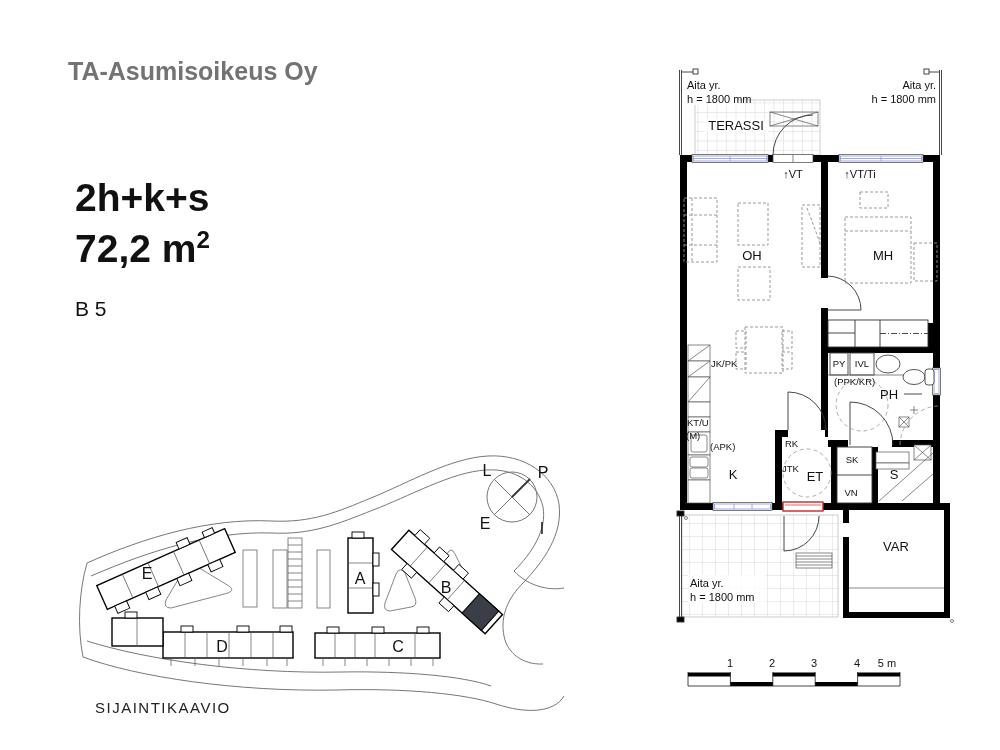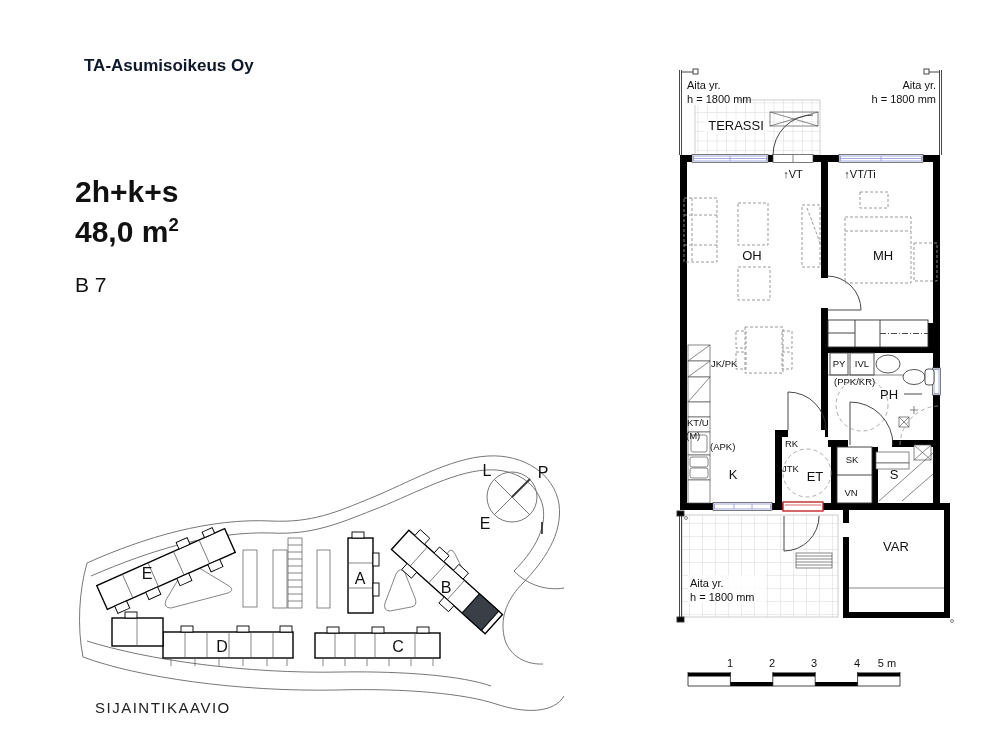--- a/index.html
+++ b/index.html
@@ -1,21 +1,21 @@
 <!DOCTYPE html>
 <html><head>
 <meta charset="utf-8">
 <style>
   html,body{margin:0;padding:0;background:#fff;}
   .page{position:relative;width:1000px;height:750px;background:#fff;overflow:hidden;
         font-family:"Liberation Sans",sans-serif;}
-  .header{position:absolute;left:68px;top:55px;color:#0f172a;font-size:17px;
-          font-weight:bold;line-height:1.35;margin-left:16px;}
+  .header{position:absolute;left:68px;top:55px;color:#737373;font-size:25px;
+          font-weight:bold;line-height:1.35;}
   .apt{position:absolute;left:75px;top:172px;color:#111;}
-  .apt .big{font-size:30px;font-weight:bold;line-height:1.32;}
+  .apt .big{font-size:39px;font-weight:bold;line-height:1.32;}
   .apt .big sup{font-size:0.62em;}
   .apt .unit{font-size:21px;margin-top:22px;font-weight:normal;}
   svg{position:absolute;}
   svg.floorplan{left:650px;top:55px;width:330px;height:645px;}
   svg.siteplan{left:75px;top:445px;width:495px;height:285px;}
   
   .wall{fill:#000;stroke:none;}
   .thin{stroke:#333;stroke-width:0.9;fill:none;}
   .fine{stroke:#555;stroke-width:0.7;fill:none;}
   .fixt{stroke:#444;stroke-width:0.9;fill:#fff;}
@@ -41,22 +41,22 @@
 <body>
 
 <div class="page">
 
   <div class="header">
     <div>TA-Asumisoikeus Oy</div>
   </div>
 
   <div class="apt">
     <div class="big">2h+k+s</div>
-    <div class="big"><span>48,0 m</span><sup>2</sup></div>
-    <div class="unit">B 7</div>
+    <div class="big"><span>72,2 m</span><sup>2</sup></div>
+    <div class="unit">B 5</div>
   </div>
 
   <svg class="floorplan" viewBox="0 0 330 645">
     <defs>
       <pattern id="tileL" width="13" height="13" patternUnits="userSpaceOnUse">
         <path d="M13 0 H0 V13" stroke="#c6c6c6" stroke-width="0.7" fill="none"></path>
       </pattern>
       <pattern id="tileS" width="9.5" height="9.5" patternUnits="userSpaceOnUse">
         <path d="M9.5 0 H0 V9.5" stroke="#c6c6c6" stroke-width="0.7" fill="none"></path>
       </pattern>

